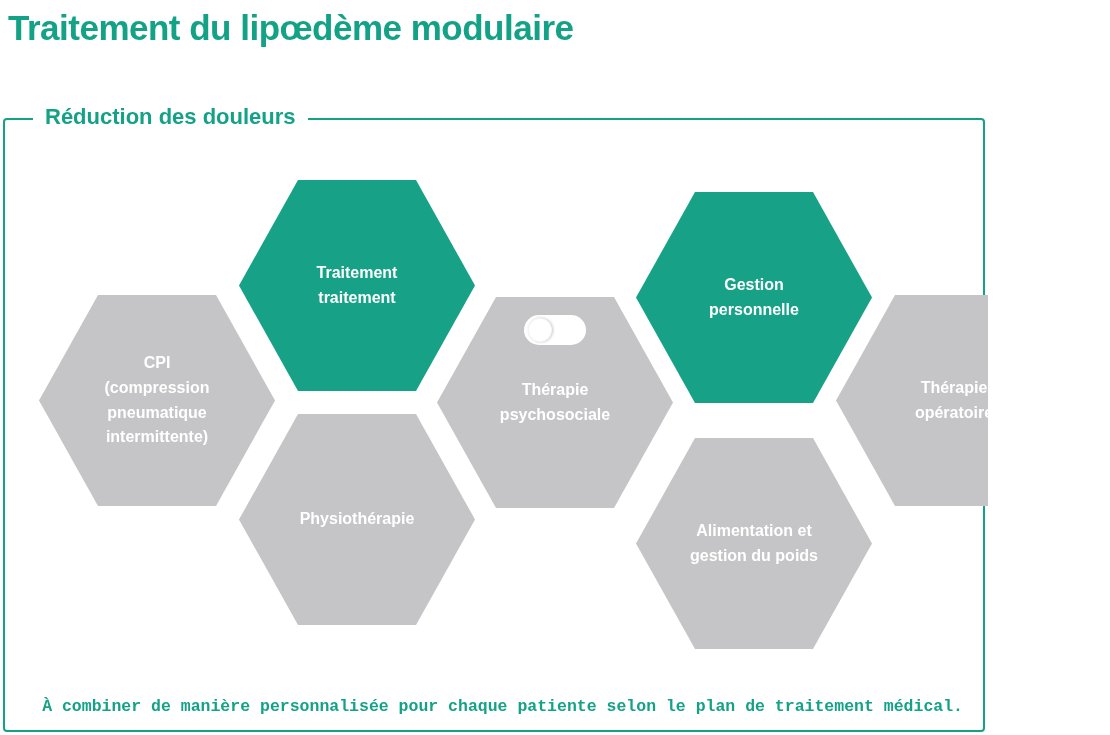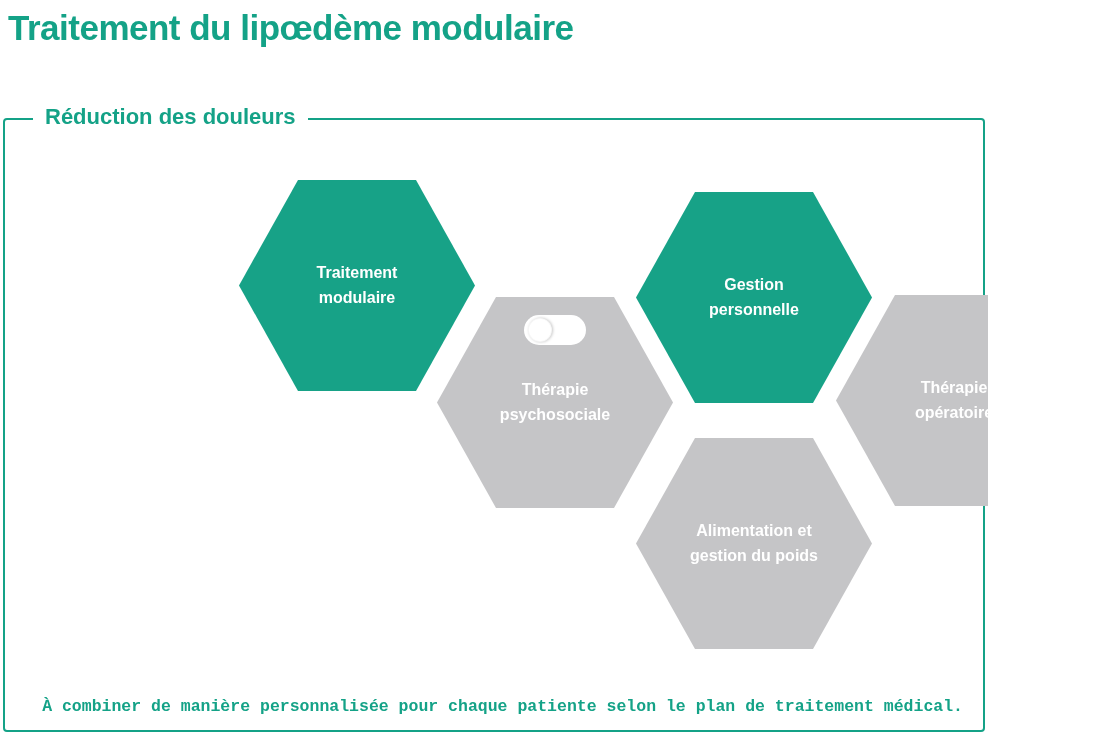--- a/index.html
+++ b/index.html
@@ -85,26 +85,35 @@
 <body>
 
 <div class="page">
 
   <div class="page-title">Traitement du lipœdème modulaire</div>
 
   <div class="frame">
     <div class="frame-label">Réduction des douleurs</div>
   </div>
 
+  <div class="hex" style="left:39px;top:295px;" data-state="inactive">
+    <span class="hex-label">CPI
+(compression
+pneumatique
+intermittente)</span>
+  </div>
 
   <div class="hex" style="left:239px;top:180px;" data-state="active">
     <span class="hex-label">Traitement
-modulaire</span>
+traitement</span>
   </div>
 
+  <div class="hex" style="left:239px;top:414px;" data-state="inactive">
+    <span class="hex-label">Physiothérapie</span>
+  </div>
 
   <div class="hex" style="left:437px;top:297px;" data-state="inactive">
     <div class="toggle">
       <div class="toggle-knob"></div>
     </div>
     <span class="hex-label">Thérapie
 psychosociale</span>
   </div>
 
   <div class="hex" style="left:636px;top:192px;" data-state="active">

